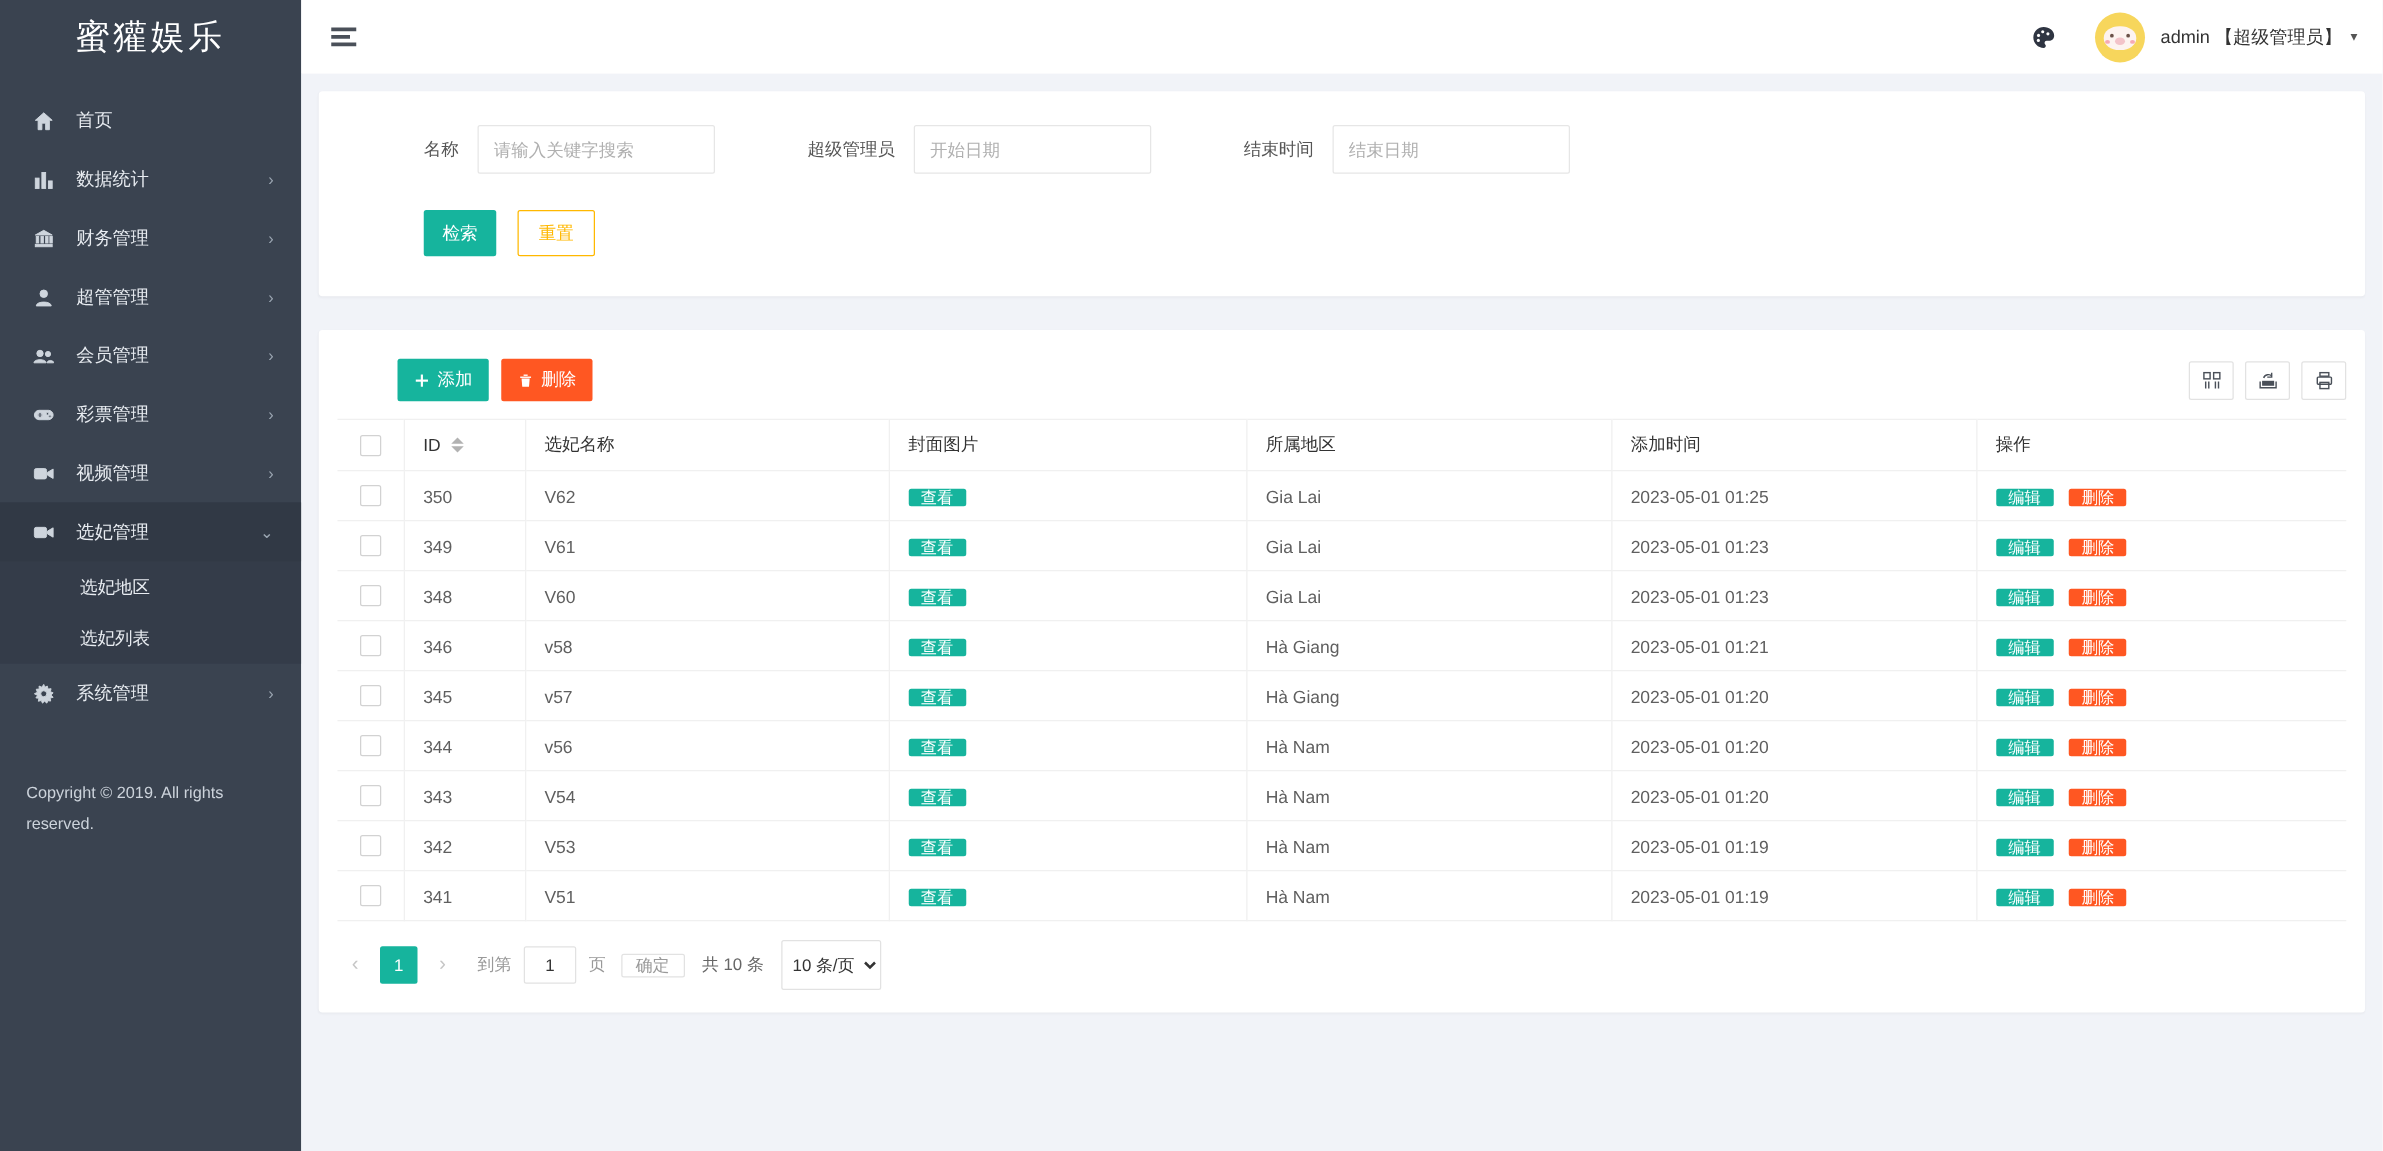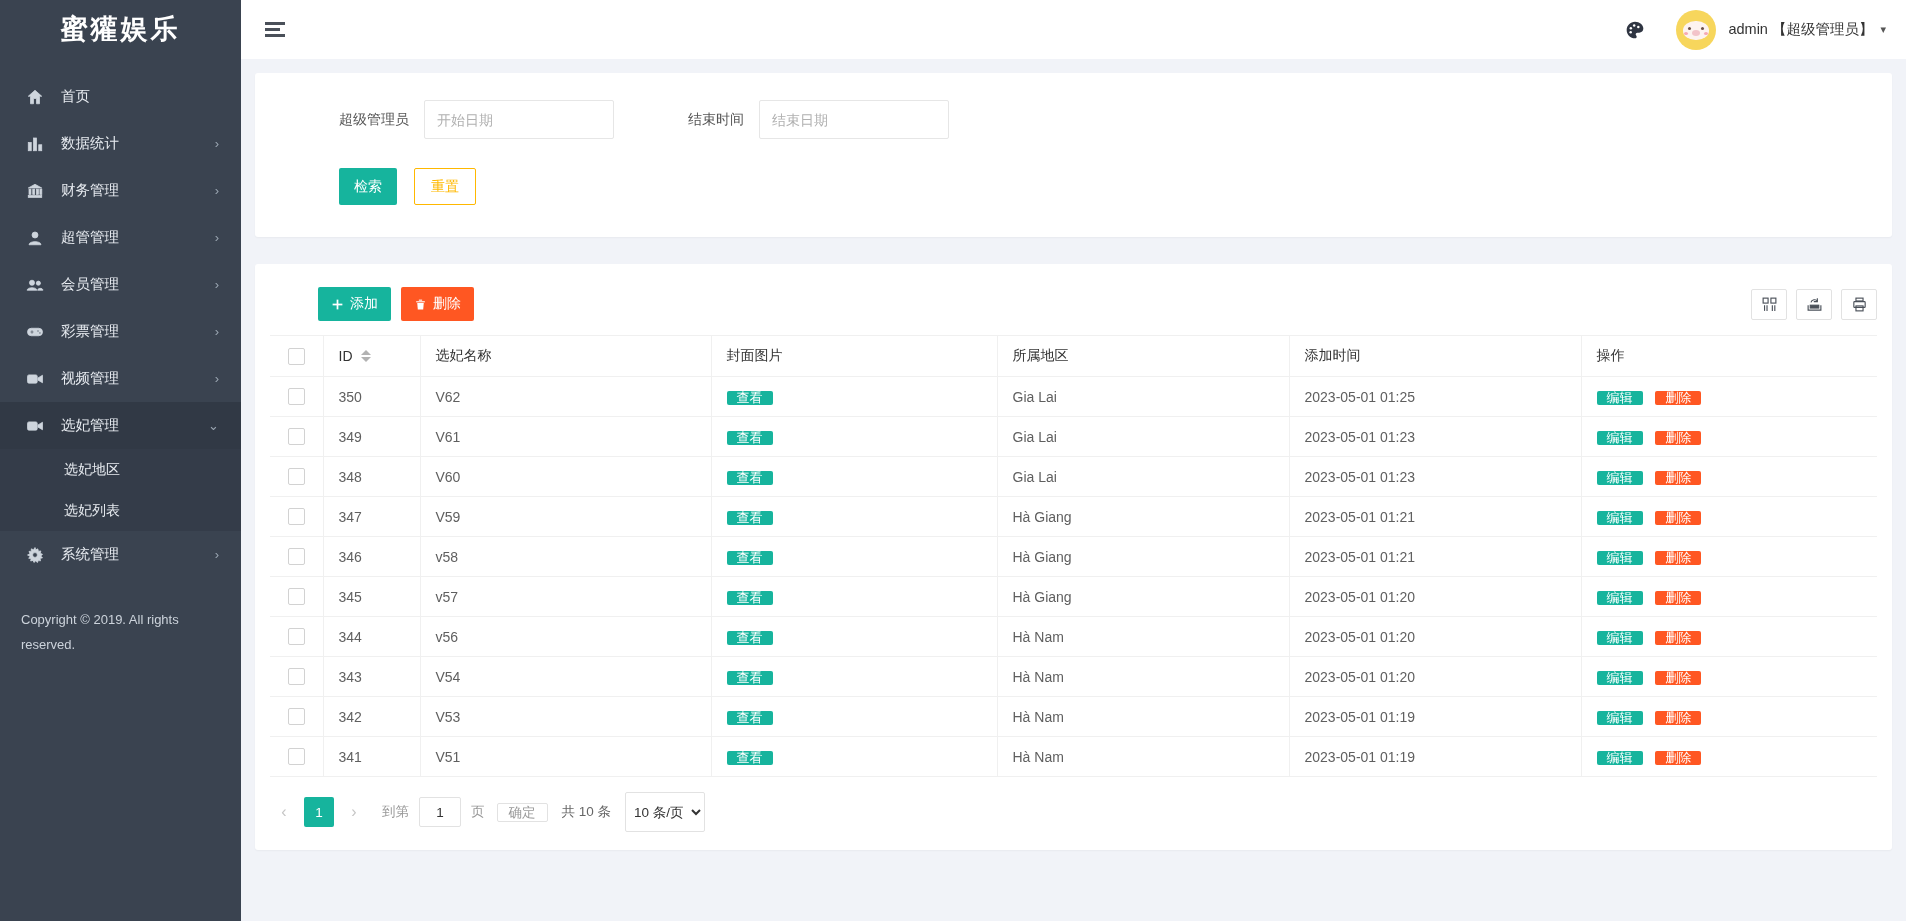--- a/index.html
+++ b/index.html
@@ -5,30 +5,30 @@
   * { box-sizing: border-box; margin: 0; padding: 0; }
   html,body { width:1906px; height:921px; overflow:hidden; }
   body {
     display:flex;
     font-family:"Liberation Sans","DejaVu Sans",sans-serif;
     background:#f1f3f8;
     color:#333;
   }
   
   .sidebar { width:241px; min-width:241px; height:921px; background:#3a4350; color:#fff; display:flex; flex-direction:column; }
-  .logo { height:59px; line-height:59px; text-align:center; font-size:27px; font-weight:bold; letter-spacing:3px; color:#fff; }
+  .logo { height:59px; line-height:59px; text-align:center; font-size:27px; font-weight:normal; letter-spacing:3px; color:#fff; }
   .menu { margin-top:14px; }
   .menu-item { height:47px; display:flex; align-items:center; padding:0 22px 0 25px; font-size:14.5px; color:#e8ecf1; cursor:pointer; }
   .menu-item .mi-icon { width:19px; height:19px; margin-right:17px; display:inline-flex; align-items:center; justify-content:center; }
   .menu-item .mi-icon svg { width:18px; height:18px; fill:#ced5dd; stroke:#ced5dd; }
   .menu-item .arrow { margin-left:auto; font-size:13px; color:#9aa5b1; }
   .menu-group-open { background:#343c49; }
   .menu-group-open .parent { background:#313945; }
   .submenu-item { height:41px; display:flex; align-items:center; padding-left:64px; font-size:14px; color:#e8ecf1; cursor:pointer; }
-  .copyright { margin:30px 20px 0 21px; font-size:13px; line-height:1.9; color:#ccd3db; }
+  .copyright { margin:44px 20px 0 21px; font-size:13px; line-height:1.9; color:#ccd3db; }
   
   .main { flex:1; display:flex; flex-direction:column; }
   .topbar { height:59px; background:#fff; display:flex; align-items:center; padding:0 20px 0 24px; }
   .hamburger { width:22px; cursor:pointer; }
   .hamburger span { display:block; height:2.5px; background:#4a5059; margin:3.5px 0; }
   .hamburger span:nth-child(1){width:20px;} .hamburger span:nth-child(2){width:15px;} .hamburger span:nth-child(3){width:20px;}
   .topbar-right { margin-left:auto; display:flex; align-items:center; }
   .palette-btn { width:30px; height:30px; display:flex; align-items:center; justify-content:center; cursor:pointer; margin-right:26px; }
   .avatar { width:40px; height:40px; border-radius:50%; background:#f7d65c; position:relative; margin-right:12px; cursor:pointer; overflow:hidden; }
   .pig-face { position:absolute; left:7px; top:11px; width:26px; height:19px; background:#fdf3f0; border-radius:48%; }
@@ -247,20 +247,24 @@
         <span class="user-caret">▾</span>
       </div>
     </div>
   </header>
 
   <div class="content">
 
     <section class="card search-card">
       <div class="form-row">
         <div class="form-group">
+          <label class="form-label">名称</label>
+          <input class="form-input" type="text" placeholder="请输入关键字搜索" style="">
+        </div>
+        <div class="form-group">
           <label class="form-label">超级管理员</label>
           <input class="form-input" type="text" placeholder="开始日期" style="">
         </div>
         <div class="form-group">
           <label class="form-label">结束时间</label>
           <input class="form-input" type="text" placeholder="结束日期" style="">
         </div>
       </div>
       <div class="btn-row">
         <button class="btn btn-search">检索</button>
@@ -380,32 +384,20 @@
           <td>V60</td>
           <td><button class="tag-btn tag-view">查看</button></td>
           <td>Gia Lai</td>
           <td>2023-05-01 01:23</td>
           <td>
             <button class="tag-btn tag-edit">编辑</button>
             <button class="tag-btn tag-del">删除</button>
           </td>
         </tr>
 
-        <tr>
-          <td class="cb-cell"><span class="checkbox"></span></td>
-          <td>347</td>
-          <td>V59</td>
-          <td><button class="tag-btn tag-view">查看</button></td>
-          <td>Hà Giang</td>
-          <td>2023-05-01 01:21</td>
-          <td>
-            <button class="tag-btn tag-edit">编辑</button>
-            <button class="tag-btn tag-del">删除</button>
-          </td>
-        </tr>
 
         <tr>
           <td class="cb-cell"><span class="checkbox"></span></td>
           <td>346</td>
           <td>v58</td>
           <td><button class="tag-btn tag-view">查看</button></td>
           <td>Hà Giang</td>
           <td>2023-05-01 01:21</td>
           <td>
             <button class="tag-btn tag-edit">编辑</button>

